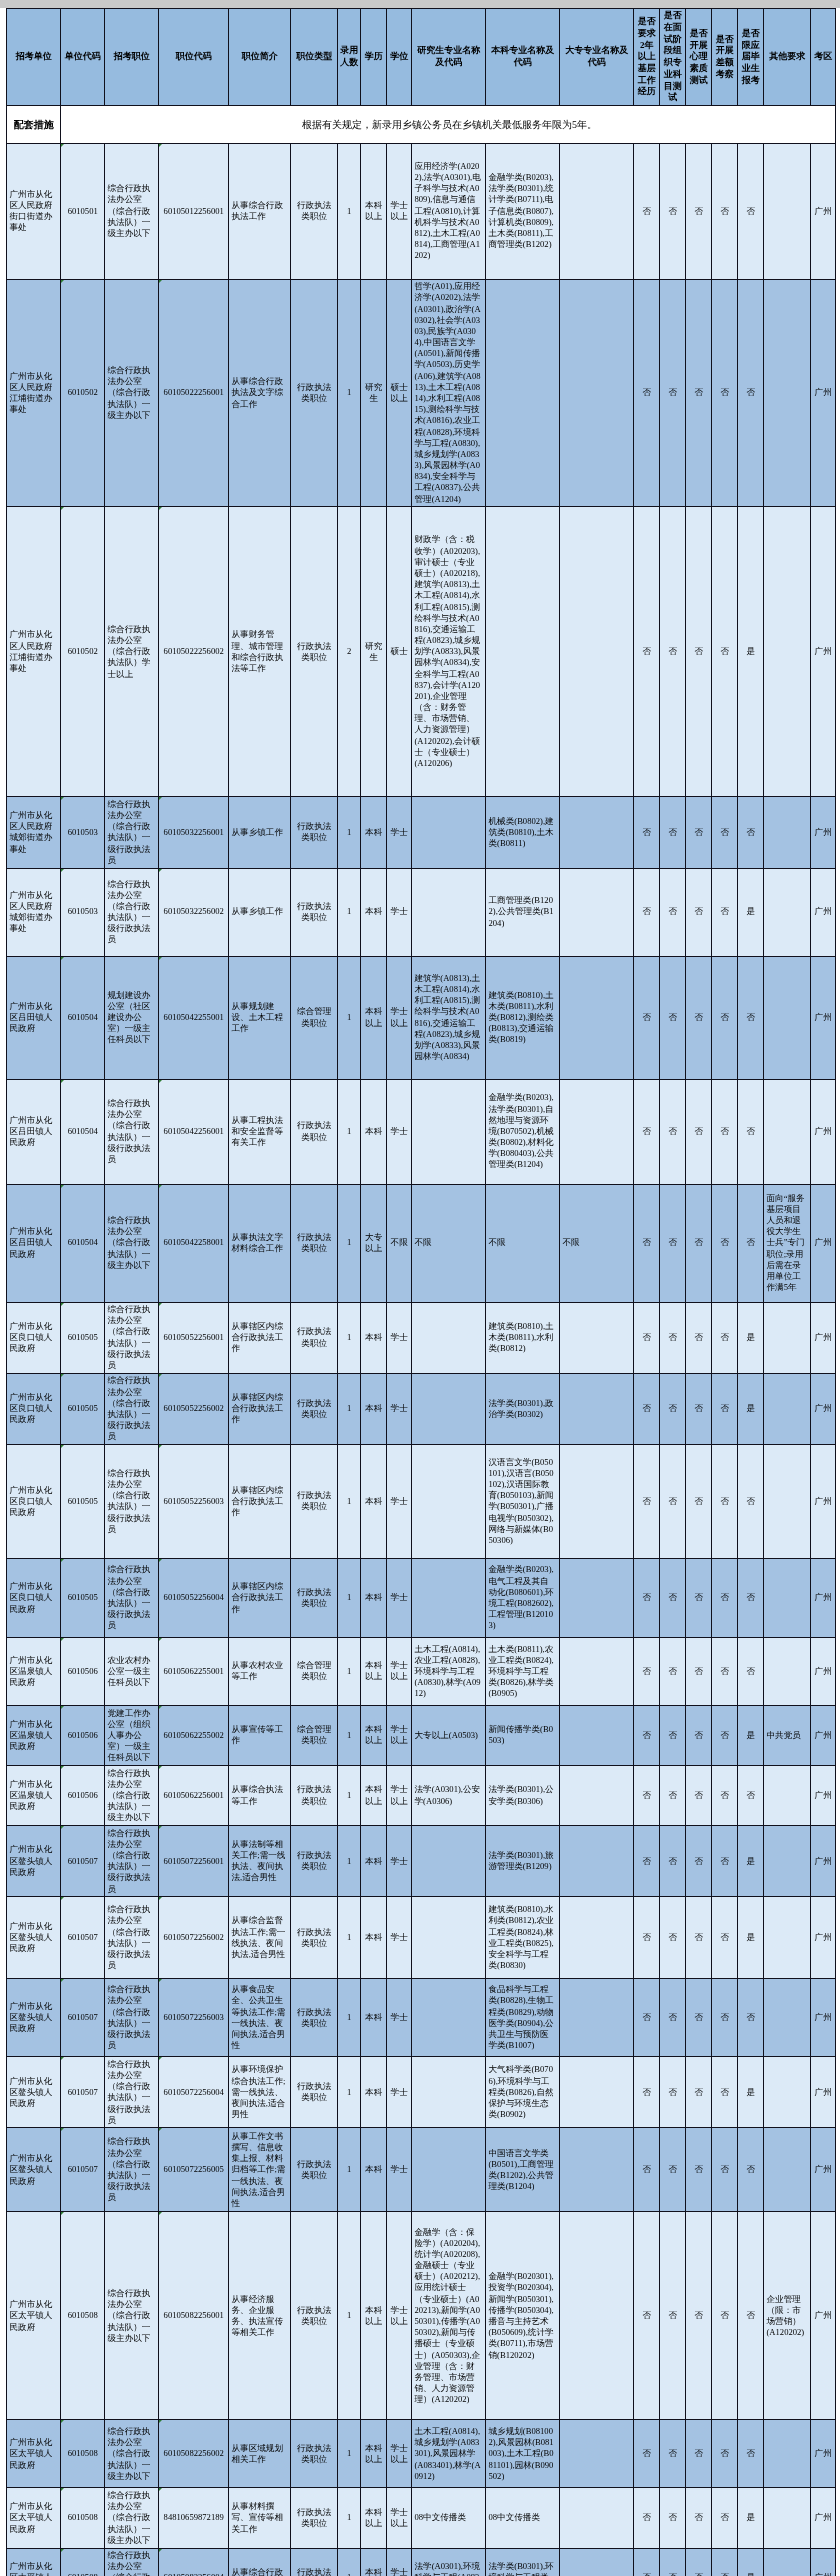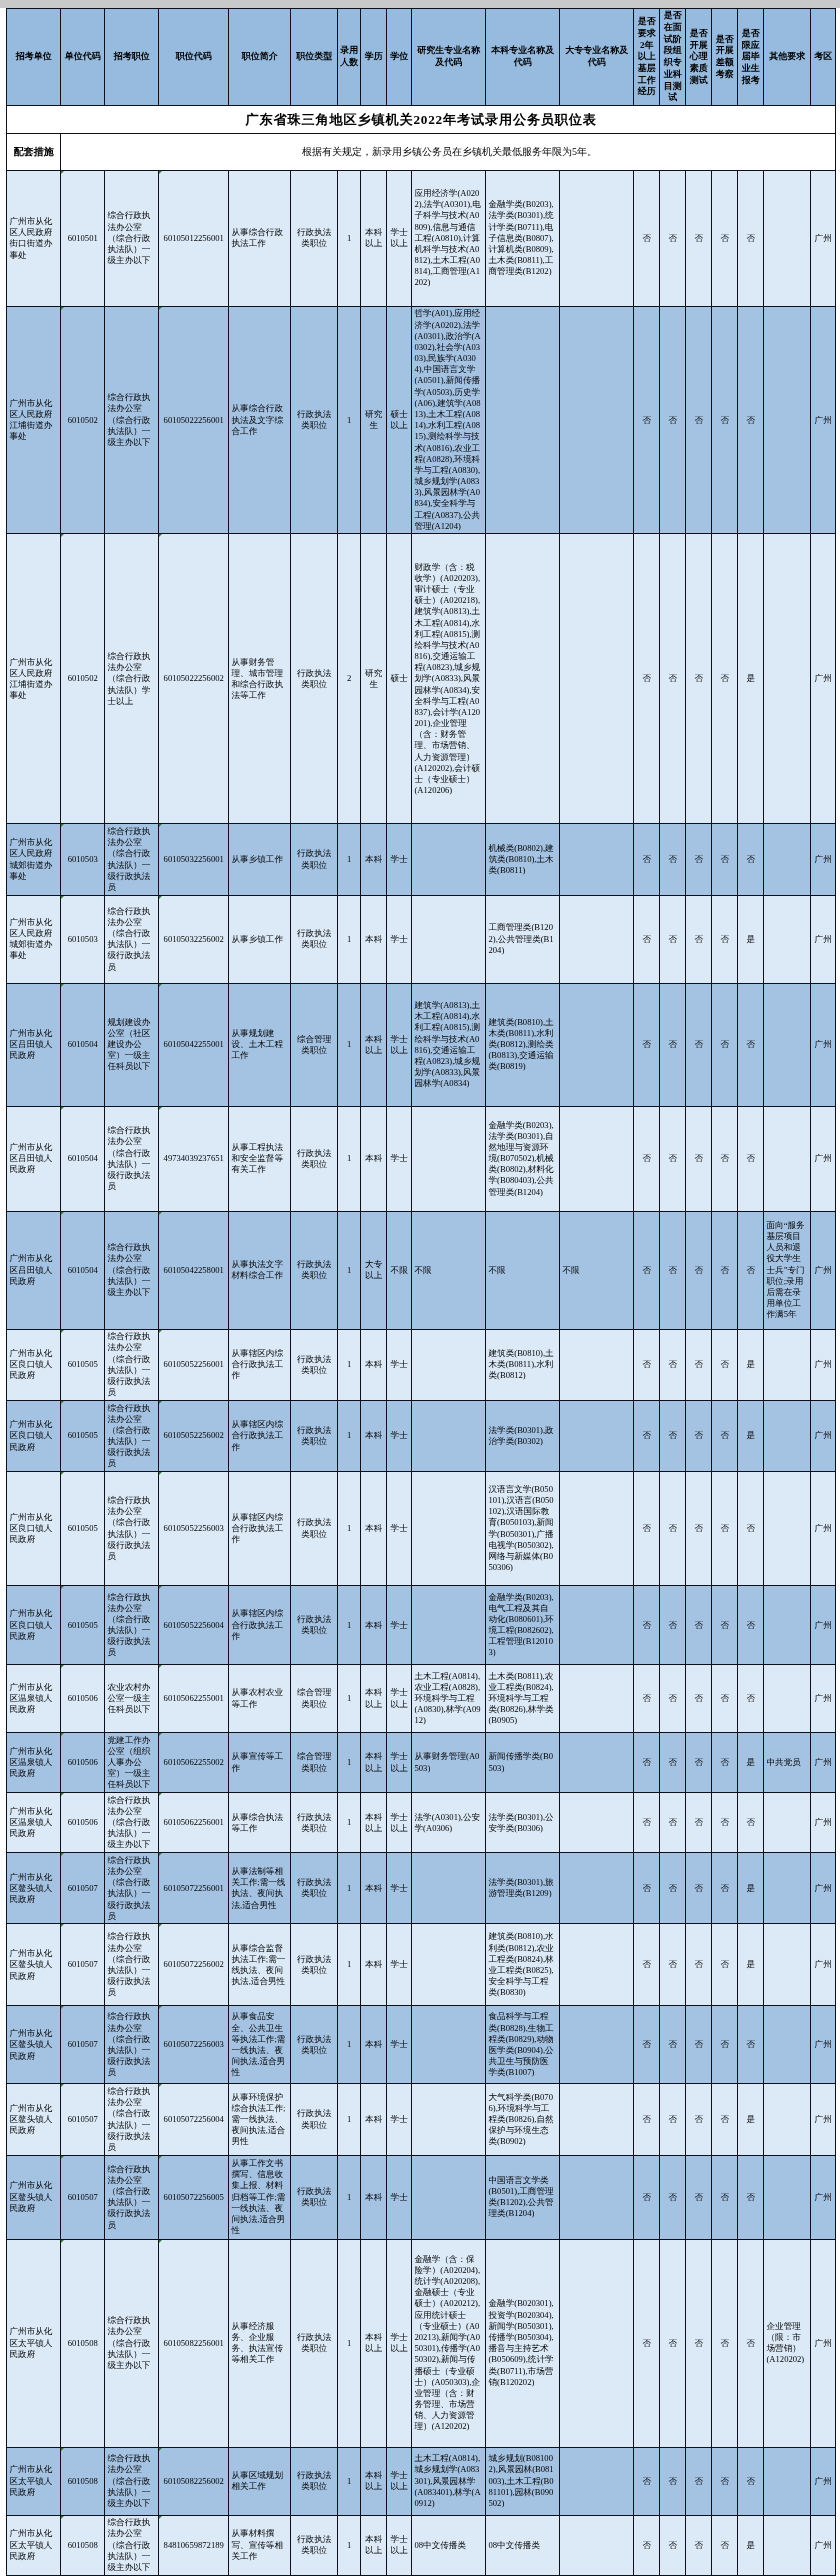--- a/index.html
+++ b/index.html
@@ -46,23 +46,20 @@
         <col style="width:74px">
       <col style="width:26px">
         <col style="width:26px">
         <col style="width:26px">
         <col style="width:26px">
       <col style="width:26px">
         <col style="width:47px">
         <col style="width:25px">
     </colgroup>
     <tbody>
-      <tr class="title-row">
-        <td colspan="19">广东省珠三角地区乡镇机关2022年考试录用公务员职位表</td>
-      </tr>
       <tr class="measures-row">
         <td class="m-label">配套措施</td>
         <td colspan="18" class="m-text">根据有关规定，新录用乡镇公务员在乡镇机关最低服务年限为5年。</td>
       </tr>
     </tbody>
     <thead id="table-head">
         <tr>
           <th>招考单位</th>
           <th>单位代码</th>
           <th>招考职位</th>
@@ -208,21 +205,21 @@
           <td class="tc">否</td>
           <td class="tc">否</td>
           <td class="tc">否</td>
           <td class="tl"></td>
           <td class="tc">广州</td>
         </tr>
         <tr class="light" style="height: 105px;">
           <td class="tl">广州市从化区吕田镇人民政府</td>
           <td class="tc gm">6010504</td>
           <td class="tl">综合行政执法办公室（综合行政执法队）一级行政执法员</td>
-          <td class="tc gm">49734039237651</td>
+          <td class="tc gm">60105042256001</td>
           <td class="tl">从事工程执法和安全监督等有关工作</td>
           <td class="tc">行政执法类职位</td>
           <td class="tc">1</td>
           <td class="tc">本科</td>
           <td class="tc">学士</td>
           <td class="tl"></td>
           <td class="tl">金融学类(B0203),法学类(B0301),自然地理与资源环境(B070502),机械类(B0802),材料化学(B080403),公共管理类(B1204)</td>
           <td class="tl"></td>
           <td class="tc">否</td>
           <td class="tc">否</td>
@@ -361,21 +358,21 @@
         <tr class="dark" style="height: 60px;">
           <td class="tl">广州市从化区温泉镇人民政府</td>
           <td class="tc gm">6010506</td>
           <td class="tl">党建工作办公室（组织人事办公室）一级主任科员以下</td>
           <td class="tc gm">60105062255002</td>
           <td class="tl">从事宣传等工作</td>
           <td class="tc">综合管理类职位</td>
           <td class="tc">1</td>
           <td class="tc">本科以上</td>
           <td class="tc">学士以上</td>
-          <td class="tl">从事财务管理(A0503)</td>
+          <td class="tl">大专以上(A0503)</td>
           <td class="tl">新闻传播学类(B0503)</td>
           <td class="tl"></td>
           <td class="tc">否</td>
           <td class="tc">否</td>
           <td class="tc">否</td>
           <td class="tc">否</td>
           <td class="tc">是</td>
           <td class="tl">中共党员</td>
           <td class="tc">广州</td>
         </tr>

